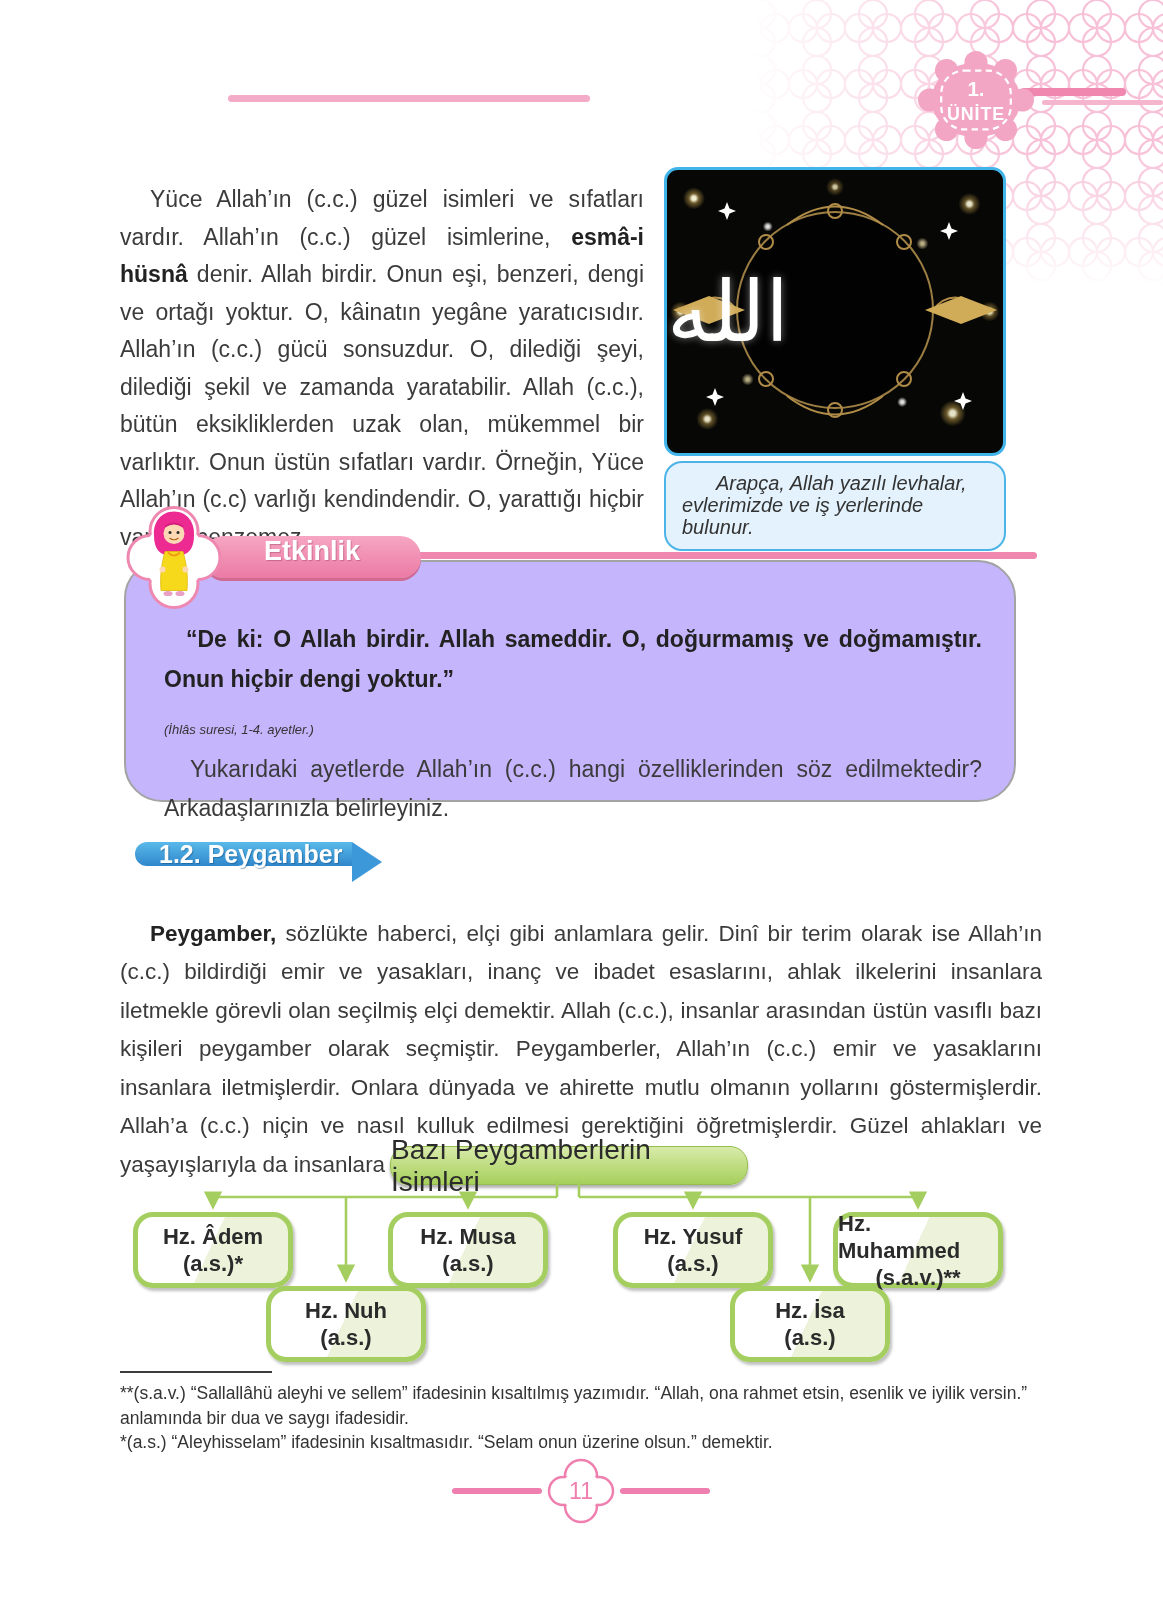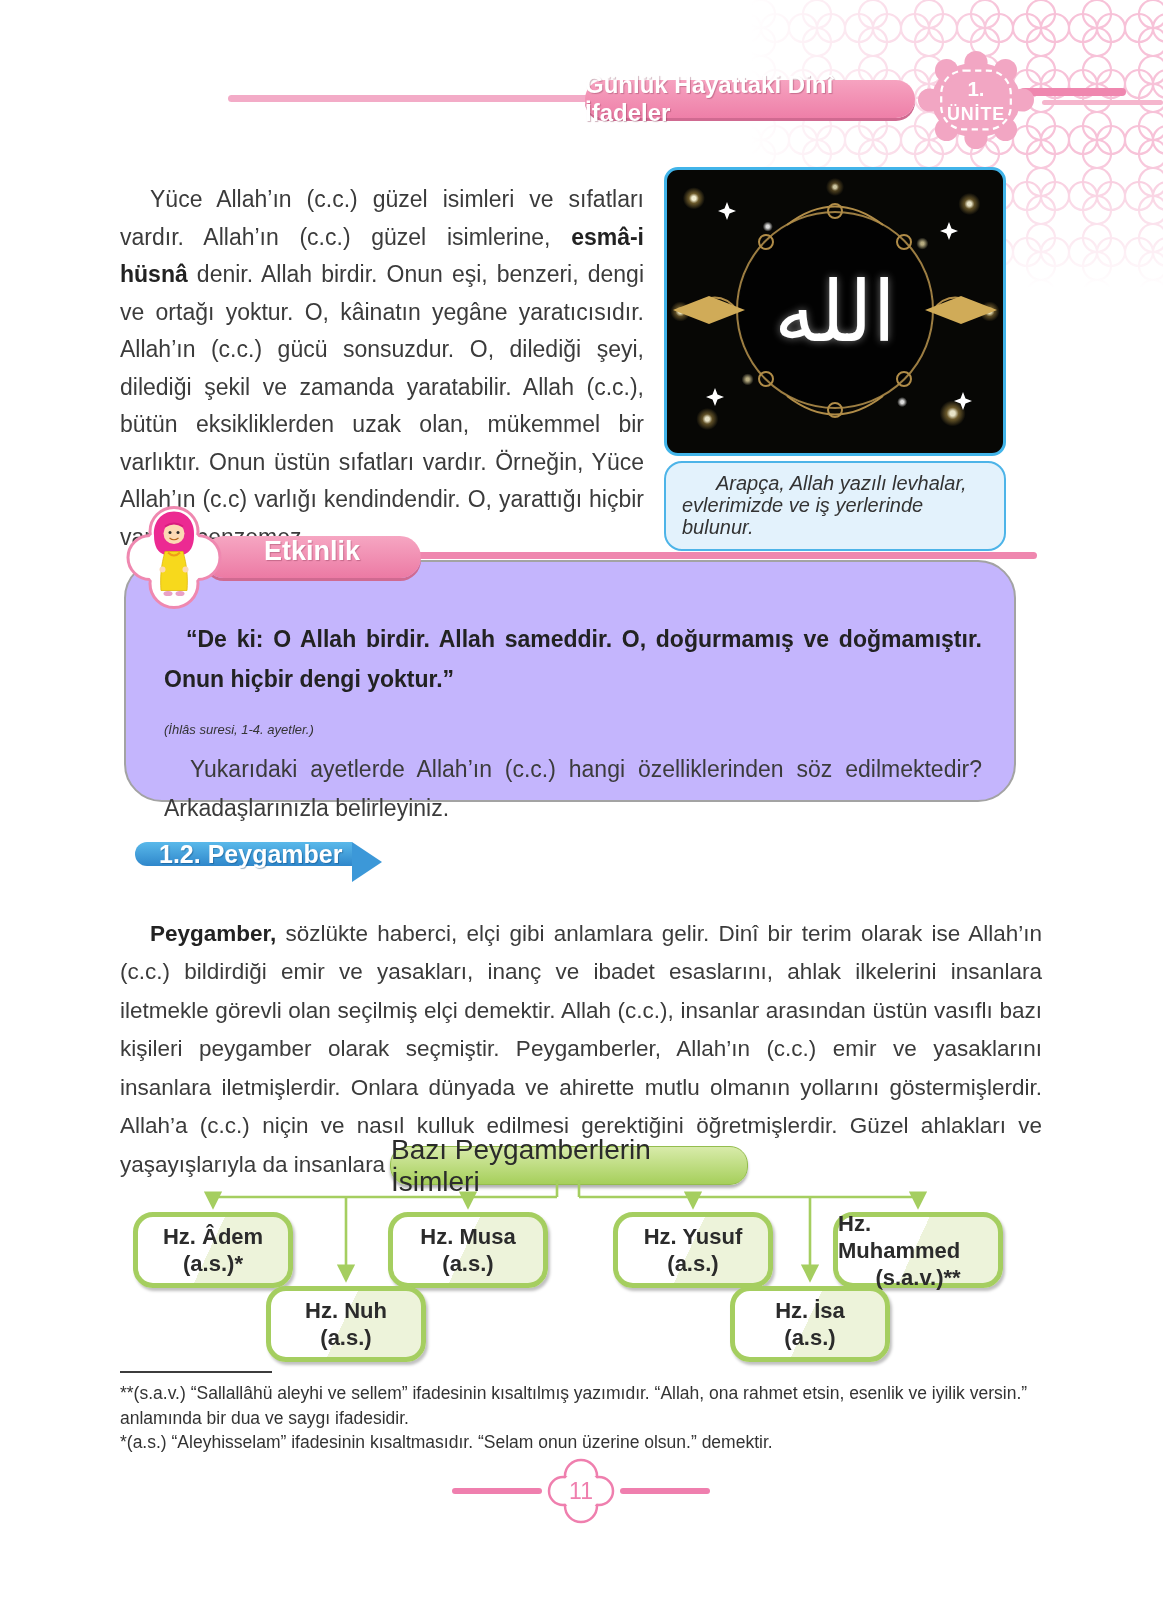--- a/index.html
+++ b/index.html
@@ -40,21 +40,21 @@
       radial-gradient(circle at 50% 6%, rgba(255,246,200,.8) 0 1.5px, rgba(210,170,80,.35) 4px, transparent 9px),
       radial-gradient(circle at 4% 50%, rgba(255,246,200,.9) 0 2px, rgba(210,170,80,.4) 5px, transparent 10px),
       radial-gradient(circle at 96% 50%, rgba(255,246,200,.9) 0 2px, rgba(210,170,80,.4) 5px, transparent 10px),
       radial-gradient(circle at 30% 20%, rgba(255,255,255,.85) 0 1.5px, transparent 5px),
       radial-gradient(circle at 70% 82%, rgba(255,255,255,.85) 0 1.5px, transparent 5px),
       radial-gradient(circle at 24% 74%, rgba(255,240,180,.7) 0 1.5px, transparent 6px),
       radial-gradient(circle at 76% 26%, rgba(255,240,180,.7) 0 1.5px, transparent 6px);
   }
   .fig-orn{position:absolute; inset:0;}
   .fig-arabic{
-    position:absolute; left:0; right:0; top:92px; text-align:center;
+    position:absolute; left:0; right:0; top:92px; 
     font-family:"DejaVu Sans", sans-serif; font-size:84px; line-height:100px; color:#ffffff;
     text-shadow:0 0 8px rgba(255,255,255,.45);
   }
   .caption{
     position:absolute; left:664px; top:461px; width:342px; box-sizing:border-box;
     background:#e3f2fc; border:2.5px solid #4db4e8; border-radius:18px;
     padding:9px 16px 11px 16px; font-style:italic; font-size:20px; line-height:22px; color:#333;
     text-indent:34px;
   }
   
@@ -127,23 +127,20 @@
           </g>
         </pattern>
       </defs>
       <rect width="430" height="300" fill="url(#qf)"></rect>
     </svg>
     <div class="fade-l"></div>
     <div class="fade-b"></div>
   </div>
 
   <div class="hdr-line-left"></div>
-  <div class="hdr-banner">
-    <span>Günlük Hayattaki Dinî İfadeler</span>
-  </div>
   <div class="hdr-line-r1"></div>
   <div class="hdr-line-r2"></div>
 
   <div class="unit-badge">
     <svg viewBox="0 0 130 110" width="116" height="100" xmlns="http://www.w3.org/2000/svg">
       <g fill="#f2a6c3">
         <ellipse cx="65" cy="55" rx="50" ry="42"></ellipse>
         <circle cx="32" cy="22" r="13"></circle>
           <circle cx="65" cy="13" r="13"></circle>
           <circle cx="98" cy="22" r="13"></circle>

